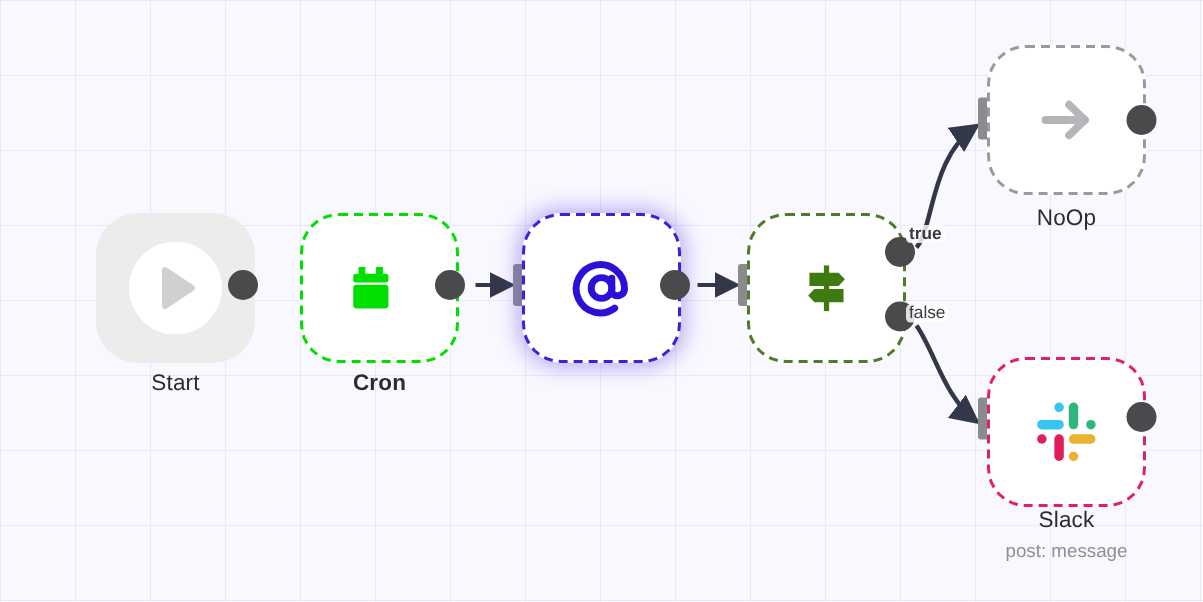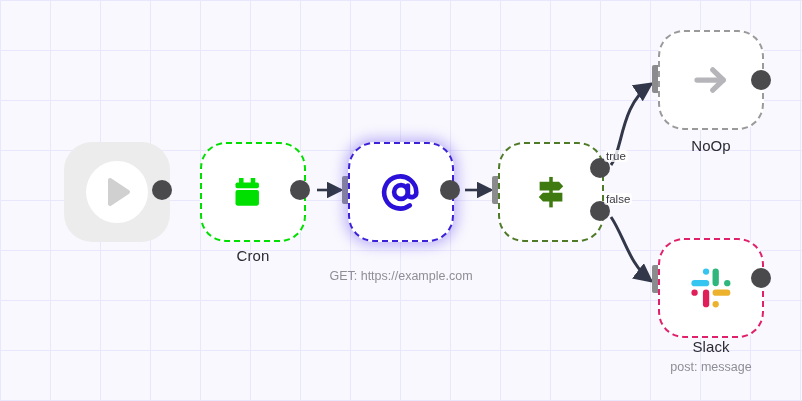--- a/index.html
+++ b/index.html
@@ -142,54 +142,54 @@
   </svg>
 
   <div class="node start" style="left:64px; top:142px;">
     <span class="play-badge">
       <svg class="icon" width="34" height="34" viewBox="0 0 34 34">
         <path d="M10 5 L28 17 L10 29 Z" fill="#d0d0d0" stroke="#d0d0d0" stroke-width="4" stroke-linejoin="round"></path>
       </svg>
     </span>
   </div>
   <span class="dot" style="left:152px; top:180px;"></span>
+  <div class="node-label" style="left:7px; top:247px;">Start</div>
 
   <div class="node dashed-green" style="left:200px; top:142px;">
     <svg class="icon" width="42" height="42" viewBox="0 0 24 24">
       <rect x="4" y="4" width="2.6" height="4" fill="#00e000"></rect>
       <rect x="10.7" y="4" width="2.6" height="4" fill="#00e000"></rect>
       <rect x="2" y="6.6" width="13.4" height="3.3" rx="1" fill="#00e000"></rect>
       <rect x="2" y="10.8" width="13.4" height="9" rx="1.2" fill="#00e000"></rect>
     </svg>
   </div>
   <span class="dot" style="left:290px; top:180px;"></span>
-  <div class="node-label" style="left:143px; top:247px;">Cron</div>
+  <div class="node-label" style="left:143px; top:247px;font-weight:bold;">Cron</div>
 
   <span class="inport" style="left:342px; top:176px;"></span>
   <div class="node selected" style="left:348px; top:142px;">
     <svg class="icon" width="46" height="46" viewBox="0 0 24 24">
       <circle cx="12" cy="12" r="3.6" fill="none" stroke="#2a10d8" stroke-width="2.4"></circle>
       <path d="M15.6 8.6 L15.6 13.6 A2.4 2.4 0 0 0 20 12.3 A8.4 8.4 0 1 0 16.6 19" fill="none" stroke="#2a10d8" stroke-width="2.4" stroke-linecap="round"></path>
     </svg>
   </div>
   <span class="dot" style="left:440px; top:180px;"></span>
-  <div class="node-sublabel" style="left:281px; top:269px;">GET: https://example.com</div>
 
   <span class="inport" style="left:492px; top:176px;"></span>
   <div class="node dashed-darkgreen" style="left:498px; top:142px;">
     <svg class="icon" width="42" height="42" viewBox="0 0 24 24">
       <rect x="11" y="3.4" width="2" height="17.4" fill="#3e7a10"></rect>
       <path d="M5.5 6.2 H16.6 L19 8.7 L16.6 11.2 H5.5 Z" fill="#3e7a10"></path>
       <path d="M18.5 12.4 H7.4 L5 14.9 L7.4 17.4 H18.5 Z" fill="#3e7a10"></path>
     </svg>
   </div>
   <span class="dot" style="left:590px; top:158px;"></span>
   <span class="dot" style="left:590px; top:201px;"></span>
-  <span class="port-label" style="left:604px; top:150px;">true</span>
-  <span class="port-label" style="left:604px; top:193px;">false</span>
+  <span class="port-label" style="left:604px; top:150px;font-weight:bold;">true</span>
+  <span class="port-label" style="left:604px; top:203px;">false</span>
 
   <span class="inport" style="left:652px; top:65px;"></span>
   <div class="node dashed-gray" style="left:658px; top:30px;">
     <svg class="icon" width="42" height="42" viewBox="0 0 24 24">
       <path d="M4 12 H19" fill="none" stroke="#b6b6ba" stroke-width="3" stroke-linecap="round"></path>
       <path d="M13 6.2 L19 12 L13 17.8" fill="none" stroke="#b6b6ba" stroke-width="3" stroke-linecap="round" stroke-linejoin="round"></path>
     </svg>
   </div>
   <span class="dot" style="left:751px; top:70px;"></span>
   <div class="node-label" style="left:601px; top:137px;">NoOp</div>

